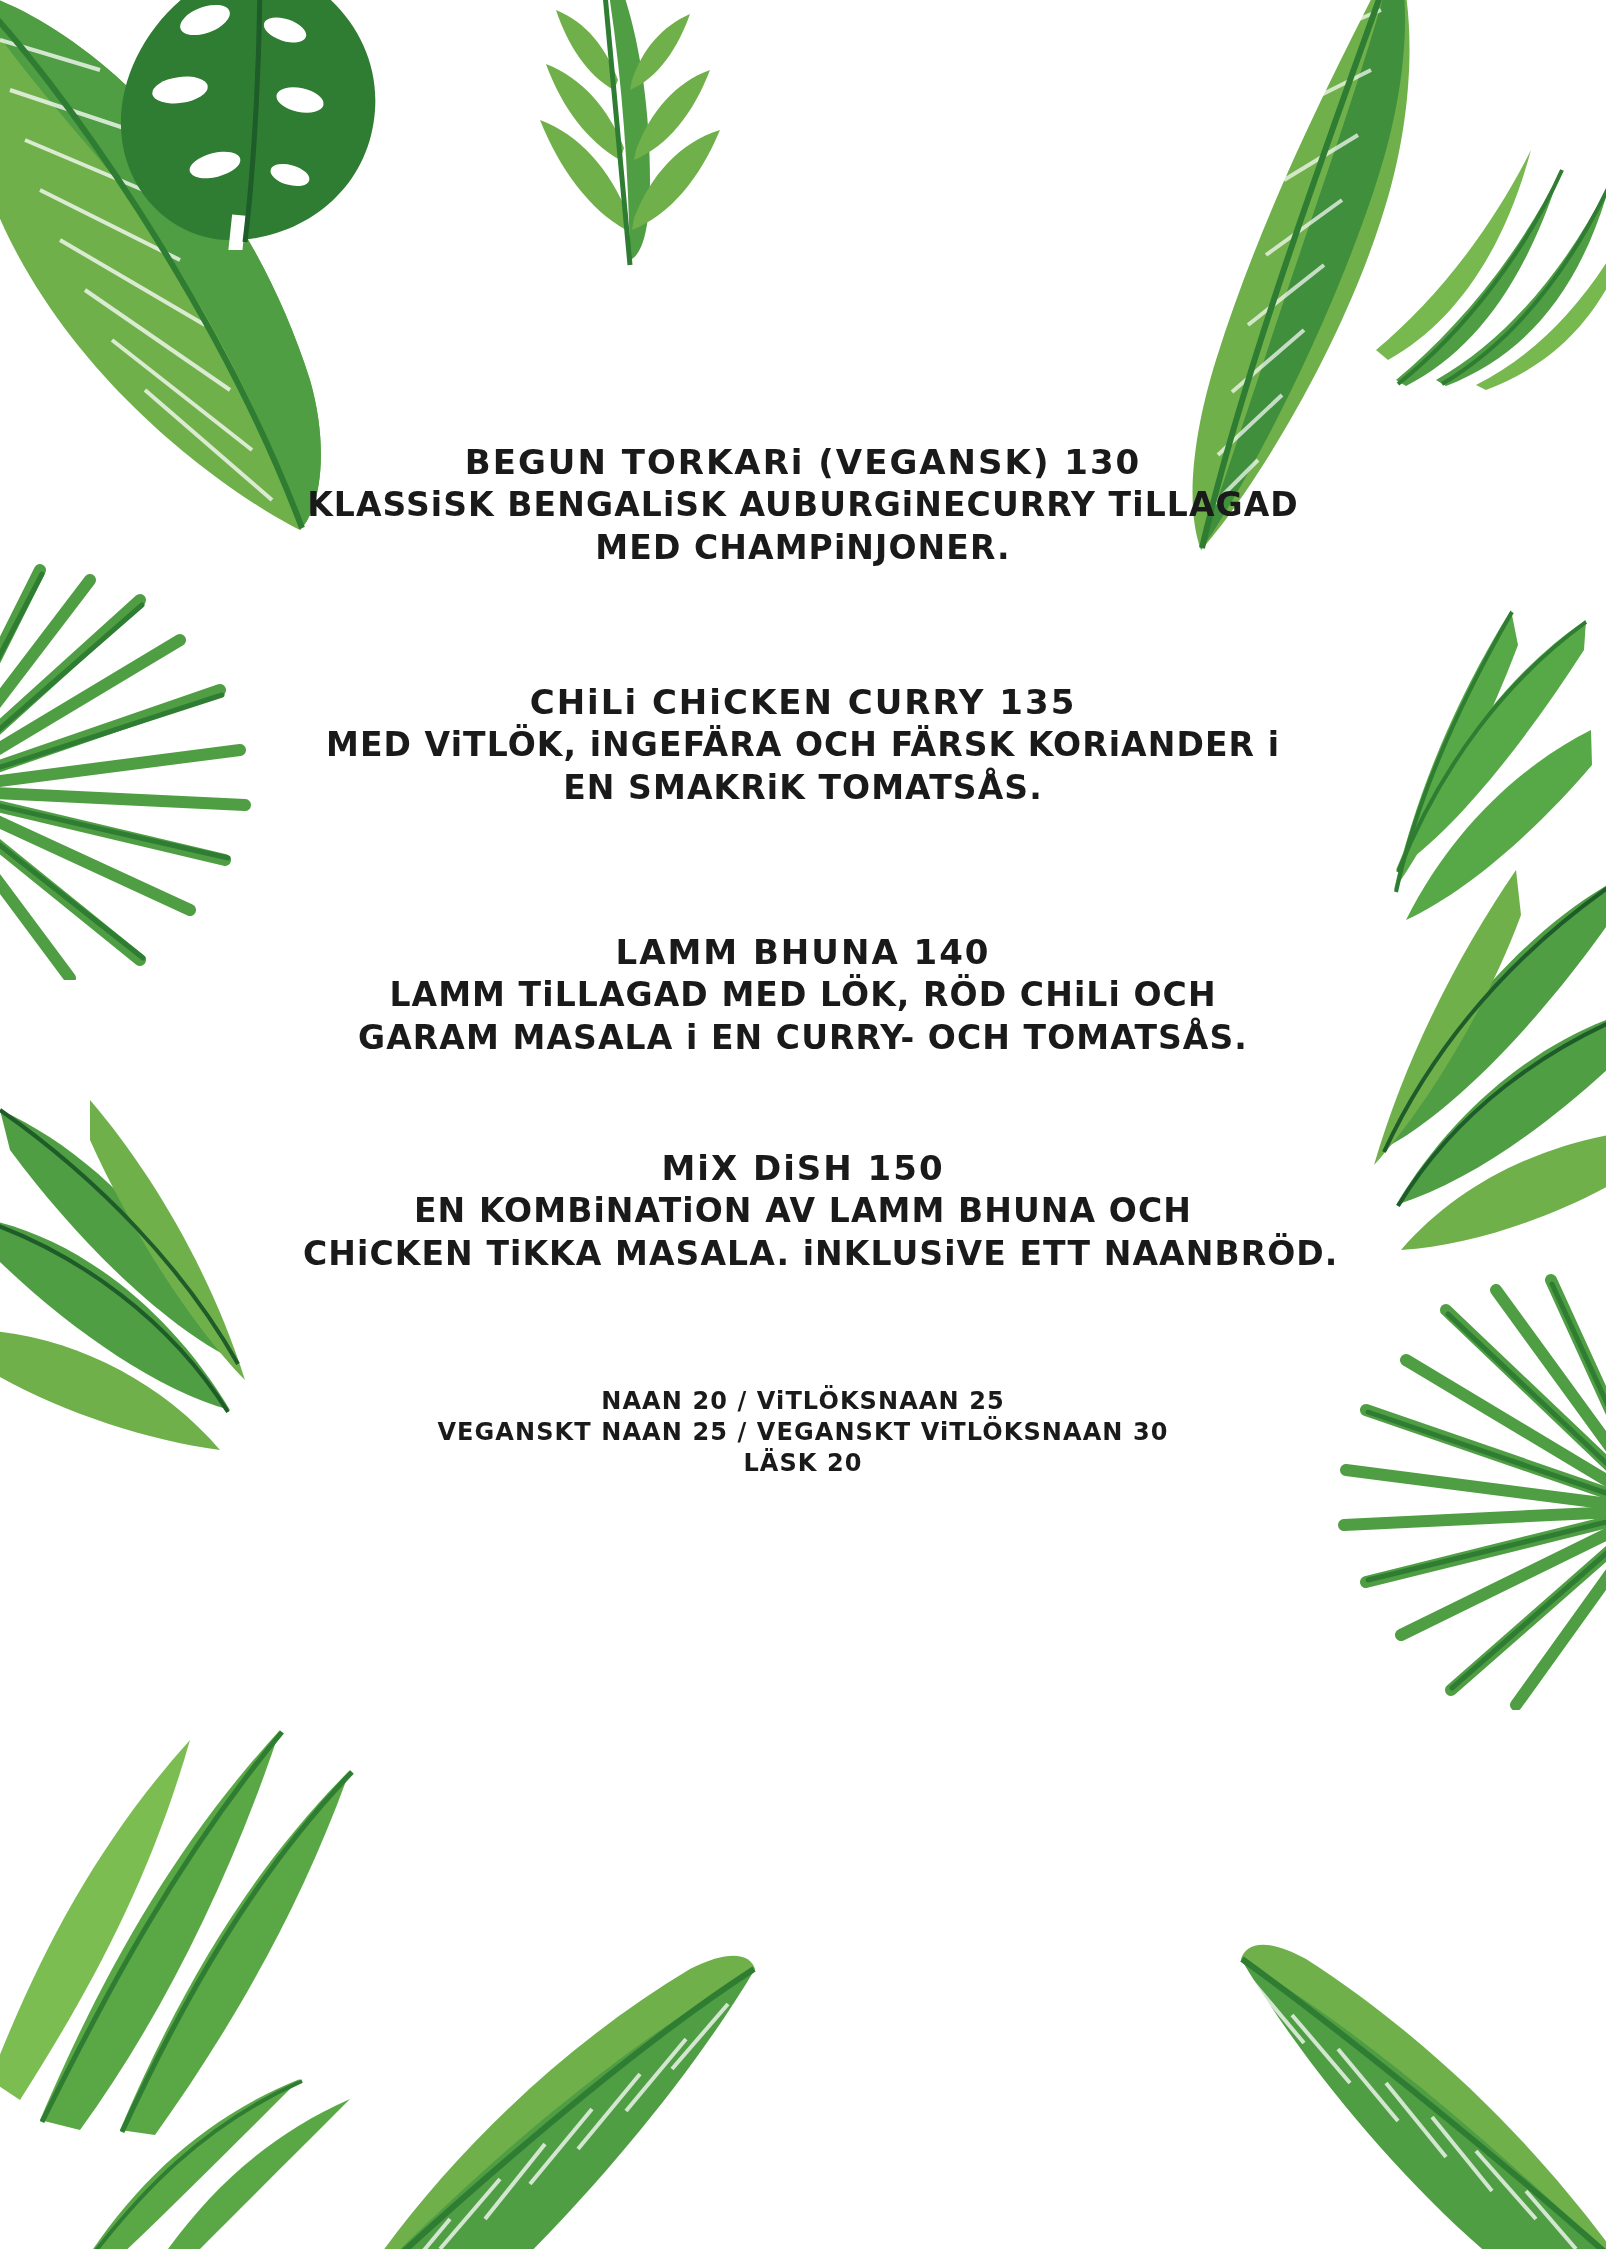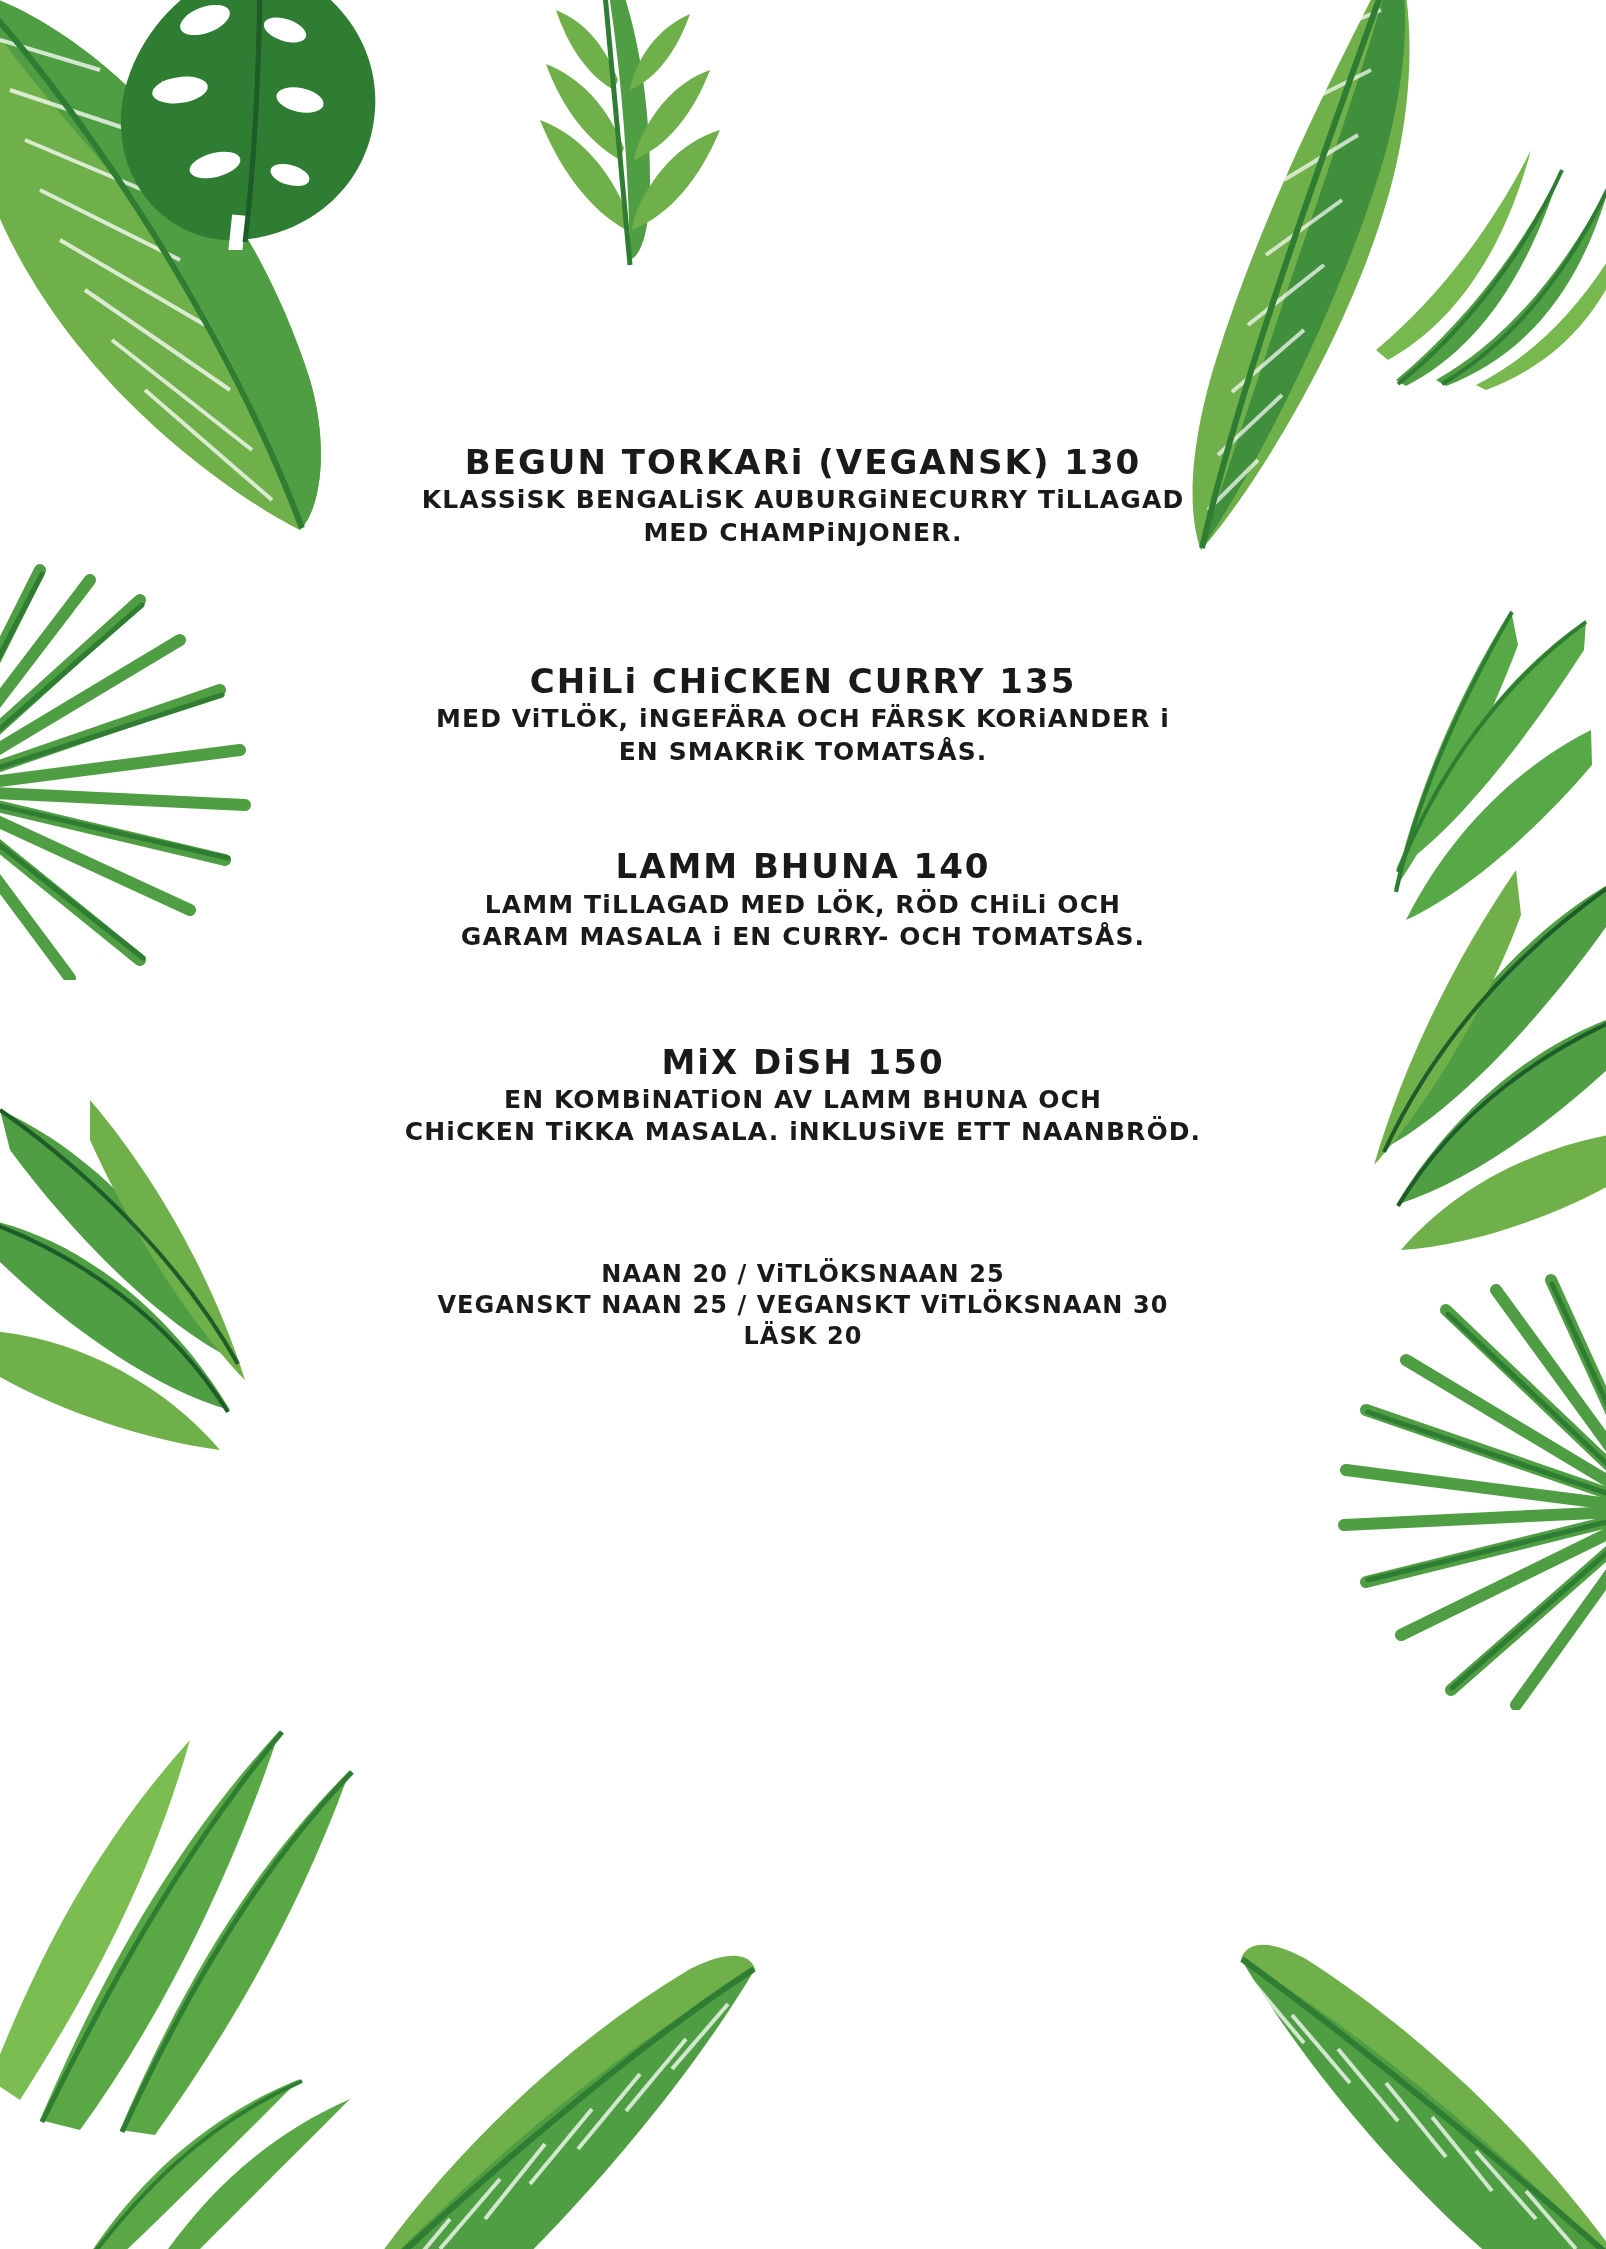--- a/index.html
+++ b/index.html
@@ -54,31 +54,31 @@
     font-weight: 700;
     letter-spacing: 1.2px;
     line-height: 1.30;
     white-space: pre;
   }
   .title {
     font-size: 34px;
     letter-spacing: 2.0px;
   }
   .desc {
-    font-size: 25px;
+    font-size: 33px;
     letter-spacing: 1.1px;
   }
   .extras .line {
     font-size: 24px;
     letter-spacing: 1.1px;
   }
 
   
   #block-0 { margin-bottom: 110px; }
-  #block-1 { margin-bottom: 76px; }
+  #block-1 { margin-bottom: 120px; }
   #block-2 { }
   #block-3 { margin-bottom: 110px; }
 </style>
 </head>
 <body>
 
 <div class="page">
 
   <div class="foliage">
 

